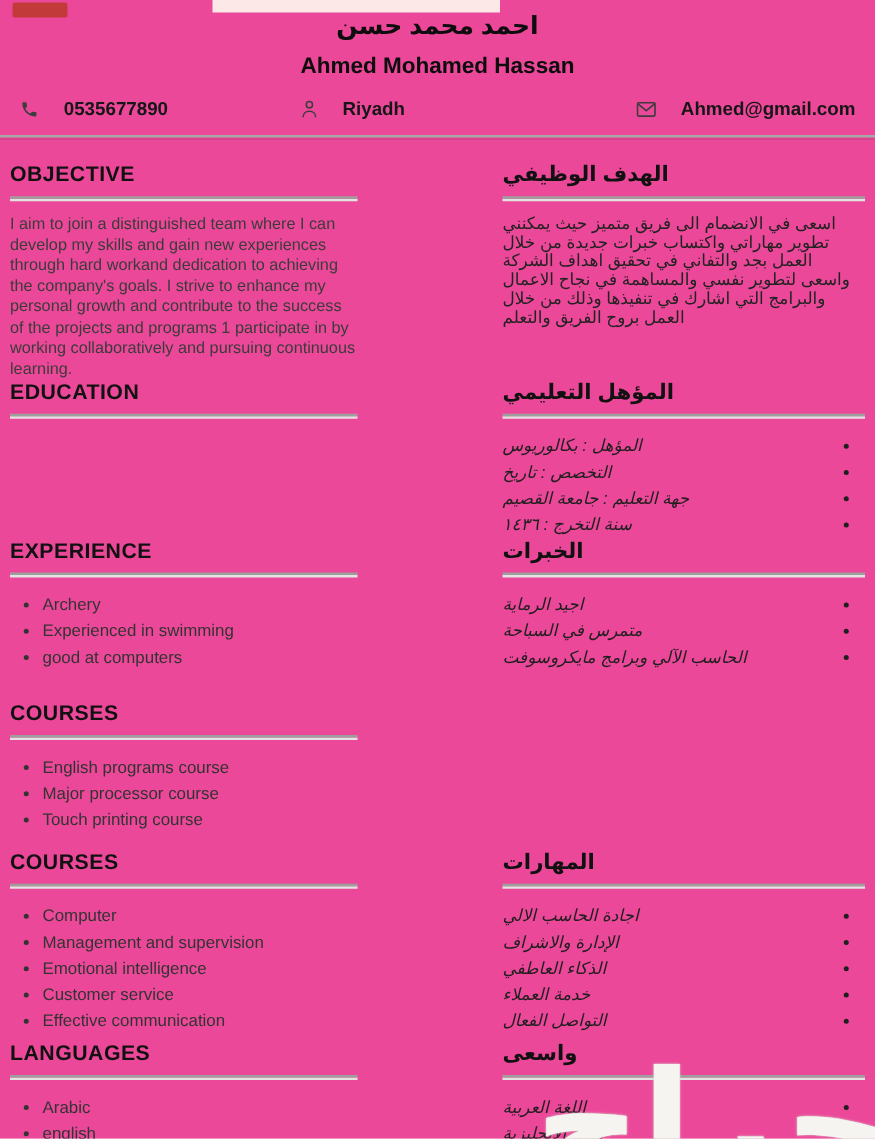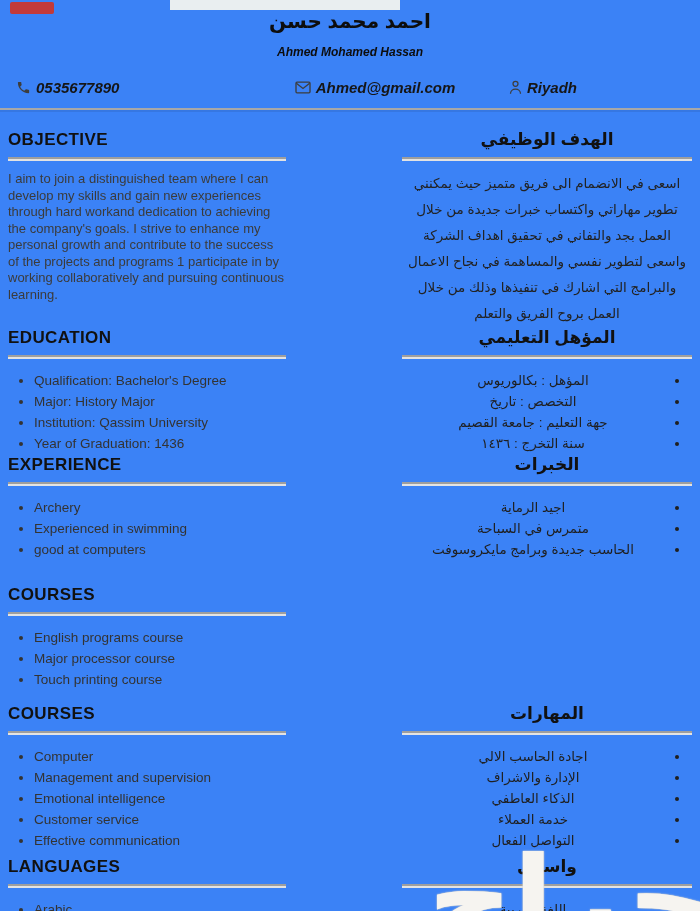--- a/index.html
+++ b/index.html
@@ -1,42 +1,42 @@
 <!DOCTYPE html>
 <html lang="en"><head>
 <meta charset="utf-8">
 <style>
   html,body{margin:0;padding:0;background:#ffffff;}
   .page{
     position:relative;
     width:700px;height:911px;
-    background:#3b82f6;
+    background:#ec4899;
     overflow:hidden;
     font-family:"Liberation Sans","DejaVu Sans",sans-serif;
     color:#1a1a1a;
   }
   
   .red-badge{
     position:absolute;top:2px;left:10px;
     width:44px;height:12px;border-radius:2px;
     background:#c23a3a;
   }
   .top-band{
     position:absolute;top:0;left:170px;width:230px;height:10px;
     background:#fdf9ef;opacity:.9;
   }
   .header{padding-top:8px;text-align:center;}
   .name-ar{font-size:20px;font-weight:bold;color:#0d0d0d;direction:rtl;line-height:26px;}
-  .name-en{font-size:12px;font-weight:bold;color:#0d0d0d;margin-top:7px;line-height:22px;font-style:italic;}
+  .name-en{font-size:18px;font-weight:bold;color:#0d0d0d;margin-top:7px;line-height:22px;}
   .contact-row{
     display:grid;grid-template-columns:225px 1fr 175px;
     align-items:center;
     margin-top:16px;padding:0 16px;
   }
-  .contact-item{display:flex;align-items:center;gap:5px;font-size:15px;font-weight:bold;color:#161616;font-style:italic;}
+  .contact-item{display:flex;align-items:center;gap:20px;font-size:15px;font-weight:bold;color:#161616;}
   .contact-item.mid{justify-content:center;}
   .contact-item .ico{display:inline-flex;flex:0 0 auto;}
   .header-divider{
     margin-top:12px;height:2px;background:#a8a8a8;
     box-shadow:0 2px 0 rgba(0,0,0,.08);
   }
   
   .body{padding:19px 8px 0 8px;}
   .section-row{
     display:grid;
@@ -45,35 +45,35 @@
   .sec-objective{min-height:158px;}
   .sec-education{min-height:123px;}
   .sec-experience{min-height:130px;gap:24px;}
   .sec-courses{min-height:119px;}
   .sec-skills{min-height:153px;}
   .sec-languages{min-height:96px;}
   .col h2{
     margin:0;font-size:17px;line-height:21px;
     font-weight:bold;color:#111;letter-spacing:.4px;
   }
-  .col.ar{direction:rtl;text-align:center;}
+  .col.ar{direction:rtl;text-align:left;}
   .col.ar h2{letter-spacing:0;}
   .rule{
     margin-top:7px;height:2px;background:#9e9e9e;
     box-shadow:0 2px 0 #e3e3e3;
   }
   .col p{
     margin:12px 0 0 0;font-size:13px;line-height:16.5px;color:#3b3b3b;
   }
-  .col.ar p{font-size:13.5px;line-height:26px;color:#222;}
+  .col.ar p{font-size:13.5px;line-height:15px;color:#222;}
   .col ul{
     margin:13px 0 0 0;padding:0 0 0 26px;
     font-size:13.5px;line-height:21px;color:#333;
   }
-  .col.ar ul{padding:0 28px 0 0;color:#1f1f1f;}
+  .col.ar ul{padding:0 28px 0 0;color:#1f1f1f;font-style:italic;}
   .col ul li{margin:0;}
   
   .watermark{
     position:absolute;right:-12px;bottom:-58px;
     font-size:118px;font-weight:bold;direction:rtl;
     color:#f6f4f0;
     text-shadow:0 0 2px #d8d5cf, 0 0 1px #cfccc6;
     letter-spacing:8px;
     pointer-events:none;
     white-space:nowrap;
@@ -93,38 +93,38 @@
 
     <div class="contact-row">
       <div class="contact-item">
         <span class="ico">
           <svg width="15" height="15" viewBox="0 0 24 24" fill="#3d3d3d">
               <path d="M6.62 10.79c1.44 2.83 3.76 5.14 6.59 6.59l2.2-2.2c.27-.27.67-.36 1.02-.24 1.12.37 2.33.57 3.57.57.55 0 1 .45 1 1V20c0 .55-.45 1-1 1-9.39 0-17-7.61-17-17 0-.55.45-1 1-1h3.5c.55 0 1 .45 1 1 0 1.25.2 2.45.57 3.57.11.35.03.74-.25 1.02l-2.2 2.2z"></path>
             </svg>
         </span>
         <span>0535677890</span>
       </div>
+      <div class="contact-item">
+        <span class="ico">
+          <svg width="13" height="15" viewBox="0 0 20 24" fill="none" stroke="#3d3d3d" stroke-width="2">
+              <circle cx="10" cy="6" r="4"></circle>
+              <path d="M2 22c0-4.5 3.5-7.5 8-7.5s8 3 8 7.5"></path>
+            </svg>
+        </span>
+        <span>Riyadh</span>
+      </div>
       <div class="contact-item mid">
         <span class="ico">
           <svg width="16" height="13" viewBox="0 0 24 19" fill="none" stroke="#3d3d3d" stroke-width="2">
               <rect x="1.5" y="1.5" width="21" height="16" rx="1.5"></rect>
               <path d="M2 3l10 8L22 3"></path>
             </svg>
         </span>
         <span>Ahmed@gmail.com</span>
       </div>
-      <div class="contact-item">
-        <span class="ico">
-          <svg width="13" height="15" viewBox="0 0 20 24" fill="none" stroke="#3d3d3d" stroke-width="2">
-              <circle cx="10" cy="6" r="4"></circle>
-              <path d="M2 22c0-4.5 3.5-7.5 8-7.5s8 3 8 7.5"></path>
-            </svg>
-        </span>
-        <span>Riyadh</span>
-      </div>
     </div>
 
     <div class="header-divider"></div>
   </div>
 
   <div class="body" id="sections-root">
       <div class="section-row sec-objective">
         <div class="col en">
           <h2>OBJECTIVE</h2>
           <div class="rule"></div>
@@ -134,26 +134,20 @@
         <div class="col ar" dir="rtl">
           <h2>الهدف الوظيفي</h2>
           <div class="rule"></div>
           <p>اسعى في الانضمام الى فريق متميز حيث يمكنني تطوير مهاراتي واكتساب خبرات جديدة من خلال العمل بجد والتفاني في تحقيق اهداف الشركة واسعى لتطوير نفسي والمساهمة في نجاح الاعمال والبرامج التي اشارك في تنفيذها وذلك من خلال العمل بروح الفريق والتعلم</p>
         </div>
       </div>
       <div class="section-row sec-education">
         <div class="col en">
           <h2>EDUCATION</h2>
           <div class="rule"></div>
-          <ul>
-            <li>Qualification: Bachelor's Degree</li>
-            <li>Major: History Major</li>
-            <li>Institution: Qassim University</li>
-            <li>Year of Graduation: 1436</li>
-          </ul>
         </div>
         <div class="gap"></div>
         <div class="col ar" dir="rtl">
           <h2>المؤهل التعليمي</h2>
           <div class="rule"></div>
           <ul>
             <li>المؤهل : بكالوريوس</li>
             <li>التخصص : تاريخ</li>
             <li>جهة التعليم : جامعة القصيم</li>
             <li>سنة التخرج : ١٤٣٦</li>
@@ -170,21 +164,21 @@
             <li>good at computers</li>
           </ul>
         </div>
         <div class="gap"></div>
         <div class="col ar" dir="rtl">
           <h2>الخبرات</h2>
           <div class="rule"></div>
           <ul>
             <li>اجيد الرماية</li>
             <li>متمرس في السباحة</li>
-            <li>الحاسب جديدة وبرامج مايكروسوفت</li>
+            <li>الحاسب الآلي وبرامج مايكروسوفت</li>
           </ul>
         </div>
       </div>
       <div class="section-row sec-courses">
         <div class="col en">
           <h2>COURSES</h2>
           <div class="rule"></div>
           <ul>
             <li>English programs course</li>
             <li>Major processor course</li>

